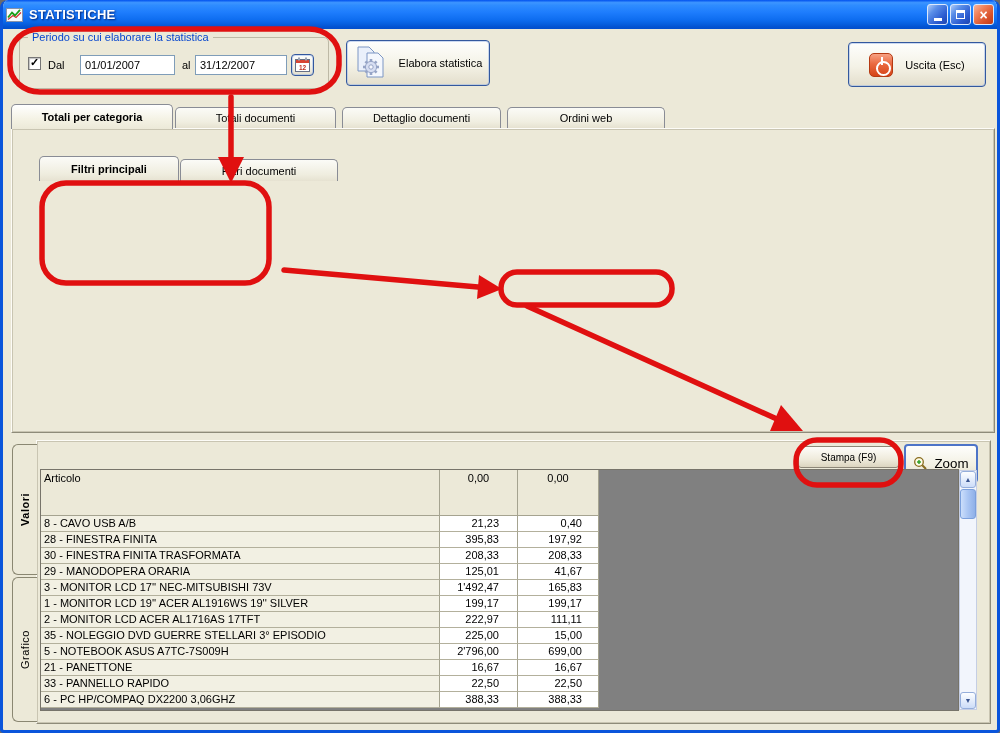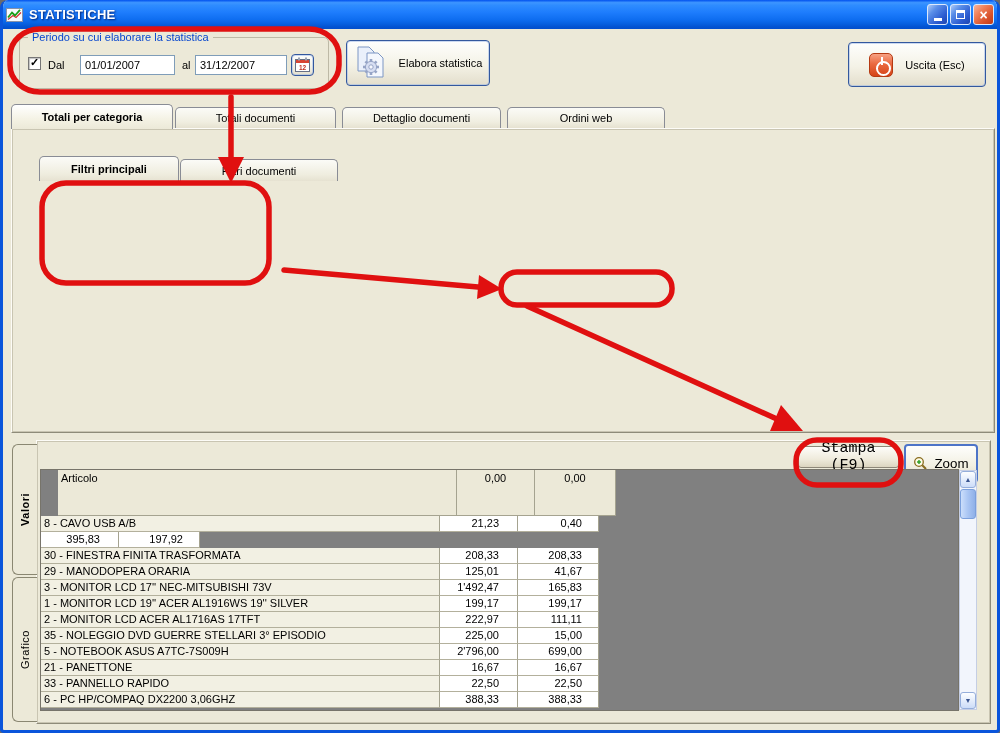--- a/index.html
+++ b/index.html
@@ -48,21 +48,21 @@
   .opt.selected .radio::after { content:""; width:4px; height:4px; border-radius:50%; background:#111; margin:auto; }
   .xpbtn {
     position:absolute; border:1px solid #33589E; border-radius:4px; cursor:pointer;
     background:linear-gradient(180deg,#FEFEFD 0%,#F4F2E6 55%,#E3DECC 100%);
     display:flex; align-items:center; justify-content:center; font-size:11px; color:#000;
     box-shadow:inset 0 0 0 1px rgba(160,185,230,.55);
   }
   .plainbtn {
     position:absolute; border:1px solid #8D8778; border-radius:3px; cursor:pointer;
     background:linear-gradient(180deg,#FDFCF9 0%,#EFEBDC 60%,#DCD5C0 100%);
-    display:flex; align-items:center; justify-content:center; font-size:15px;font-family:Liberation Mono, monospace;
+    display:flex; align-items:center; justify-content:center; font-size:10px;
   }
   
   #period-group { left:16px; top:37px; width:310px; height:52px; }
   #dal-check { position:absolute; left:8px; top:19px; }
   #dal-label { left:28px; top:21px; }
   #date-from { left:60px; top:17px; width:95px; height:20px; }
   #al-label  { left:162px; top:21px; }
   #date-to   { left:175px; top:17px; width:92px; height:20px; }
   #cal-btn   { left:271px; top:16px; width:23px; height:22px; padding:0; }
   #elabora-btn { left:343px; top:40px; width:144px; height:46px; gap:7px; }
@@ -142,21 +142,21 @@
   .sidetab.active { font-weight:bold; }
   #bottom-content { left:33px; top:440px; width:955px; height:284px; }
   #result-title { position:absolute; left:38px; top:447px; width:748px; height:21px; background:#fff; border:1px solid #9C9889; display:flex; align-items:center; justify-content:center; }
   #stampa-btn { left:795px; top:446px; width:101px; height:22px; }
   #zoom-btn { left:901px; top:444px; width:74px; height:39px; gap:6px; border:2px solid #4D74C8; border-radius:4px;
     background:linear-gradient(180deg,#FEFEFD 0%,#F2F0E2 55%,#DFD9C6 100%); position:absolute; display:flex; align-items:center; justify-content:center; cursor:pointer; }
   
   #grid { position:absolute; left:37px; top:469px; width:919px; height:242px; border:1px solid #77746A; background:#808080; overflow:hidden; }
   .ghead { display:flex; height:46px; }
   .ghead .hc { background:#ECE9D8; border-right:1px solid #A5A390; border-bottom:1px solid #A5A390; padding:2px 3px; }
-  .hc.h-name { width:399px;margin-left:17px; }
+  .hc.h-name { width:399px; }
   .hc.h-v { width:78px; text-align:center; }
   .hc.h-v2 { width:81px; text-align:center; }
   .trow { display:flex; height:16px; }
   .trow .tc { border-right:1px solid #A5A390; border-bottom:1px solid #B3B09C; line-height:15px; white-space:nowrap; overflow:hidden; }
   .tc.c-name { width:399px; background:#F2F0E3; padding-left:3px; }
   .tc.c-v1 { width:78px; background:#fff; text-align:right; padding-right:18px; }
   .tc.c-v2 { width:81px; background:#fff; text-align:right; padding-right:16px; }
   
   #vscroll { position:absolute; left:956px; top:470px; width:18px; height:240px; background:#F2F5FC; border:1px solid #C5CEE4; }
   .sbtn {
@@ -479,20 +479,21 @@
     </div>
     <div>
 
         <div class="trow">
           <span class="tc c-name">8 - CAVO USB A/B</span>
           <span class="tc c-v1">21,23</span>
           <span class="tc c-v2">0,40</span>
         </div>
 
         <div class="trow">
+          <span class="tc c-name">28 - FINESTRA FINITA</span>
           <span class="tc c-v1">395,83</span>
           <span class="tc c-v2">197,92</span>
         </div>
 
         <div class="trow">
           <span class="tc c-name">30 - FINESTRA FINITA TRASFORMATA</span>
           <span class="tc c-v1">208,33</span>
           <span class="tc c-v2">208,33</span>
         </div>
 

